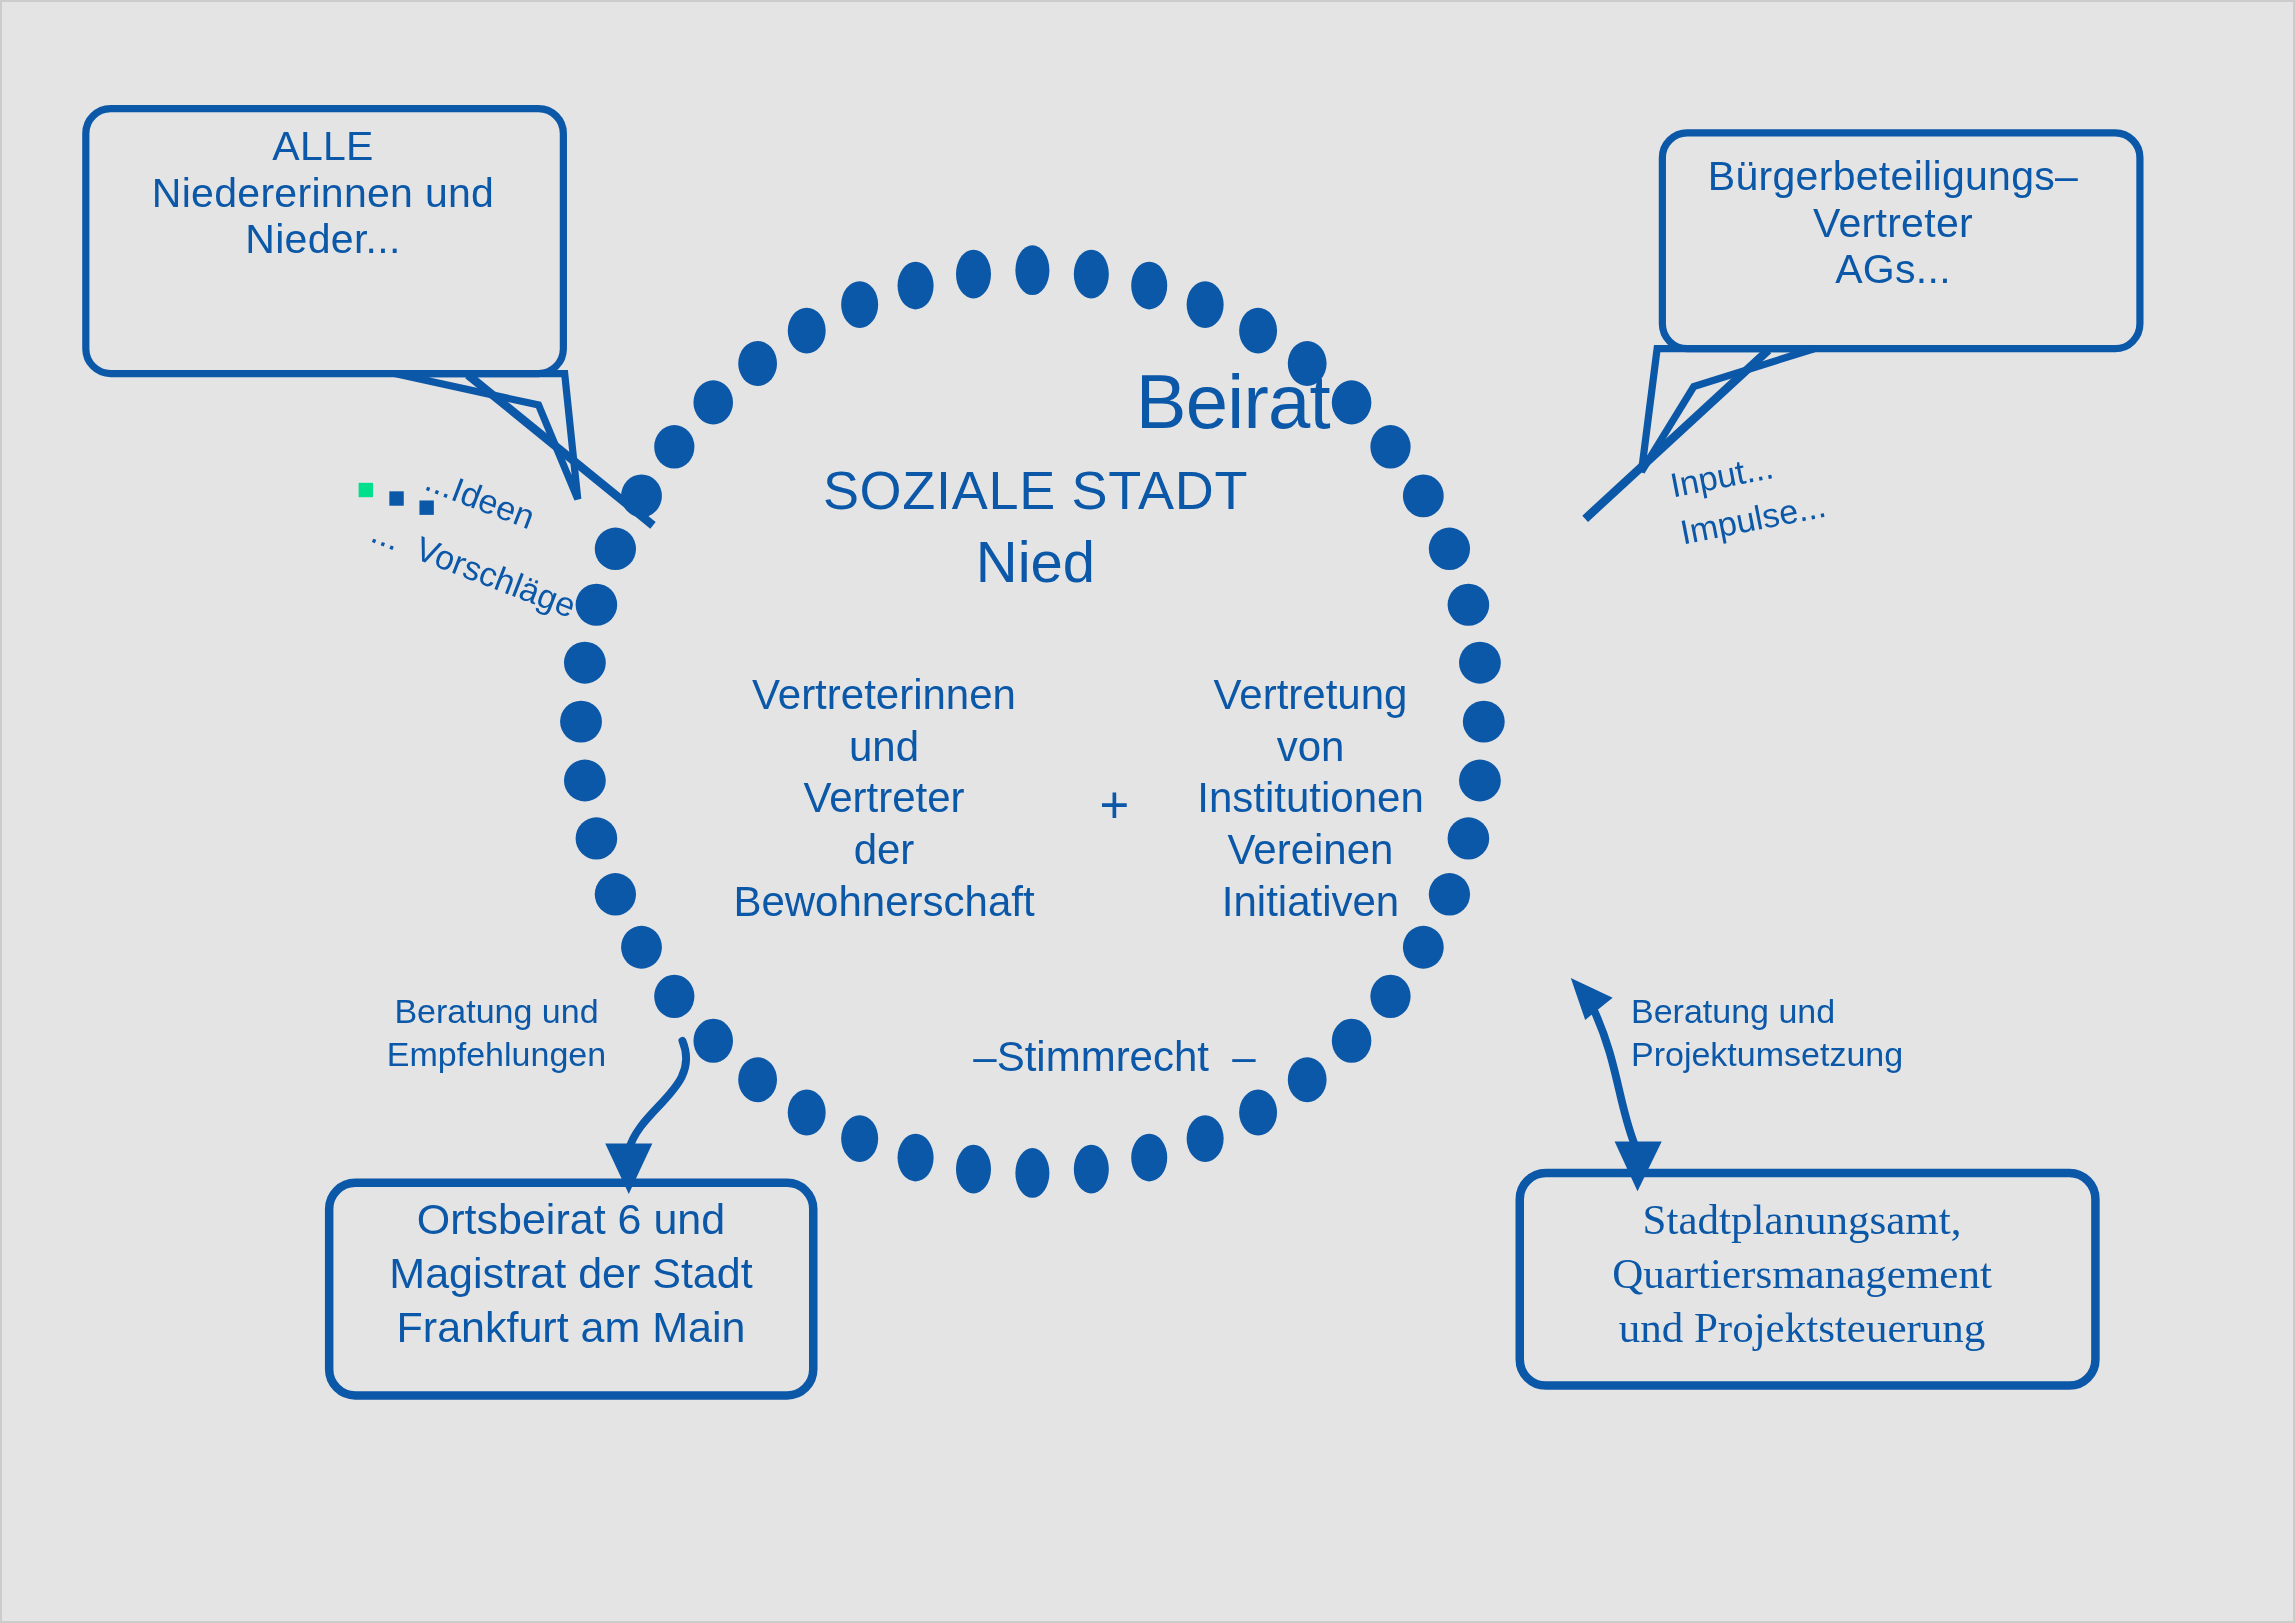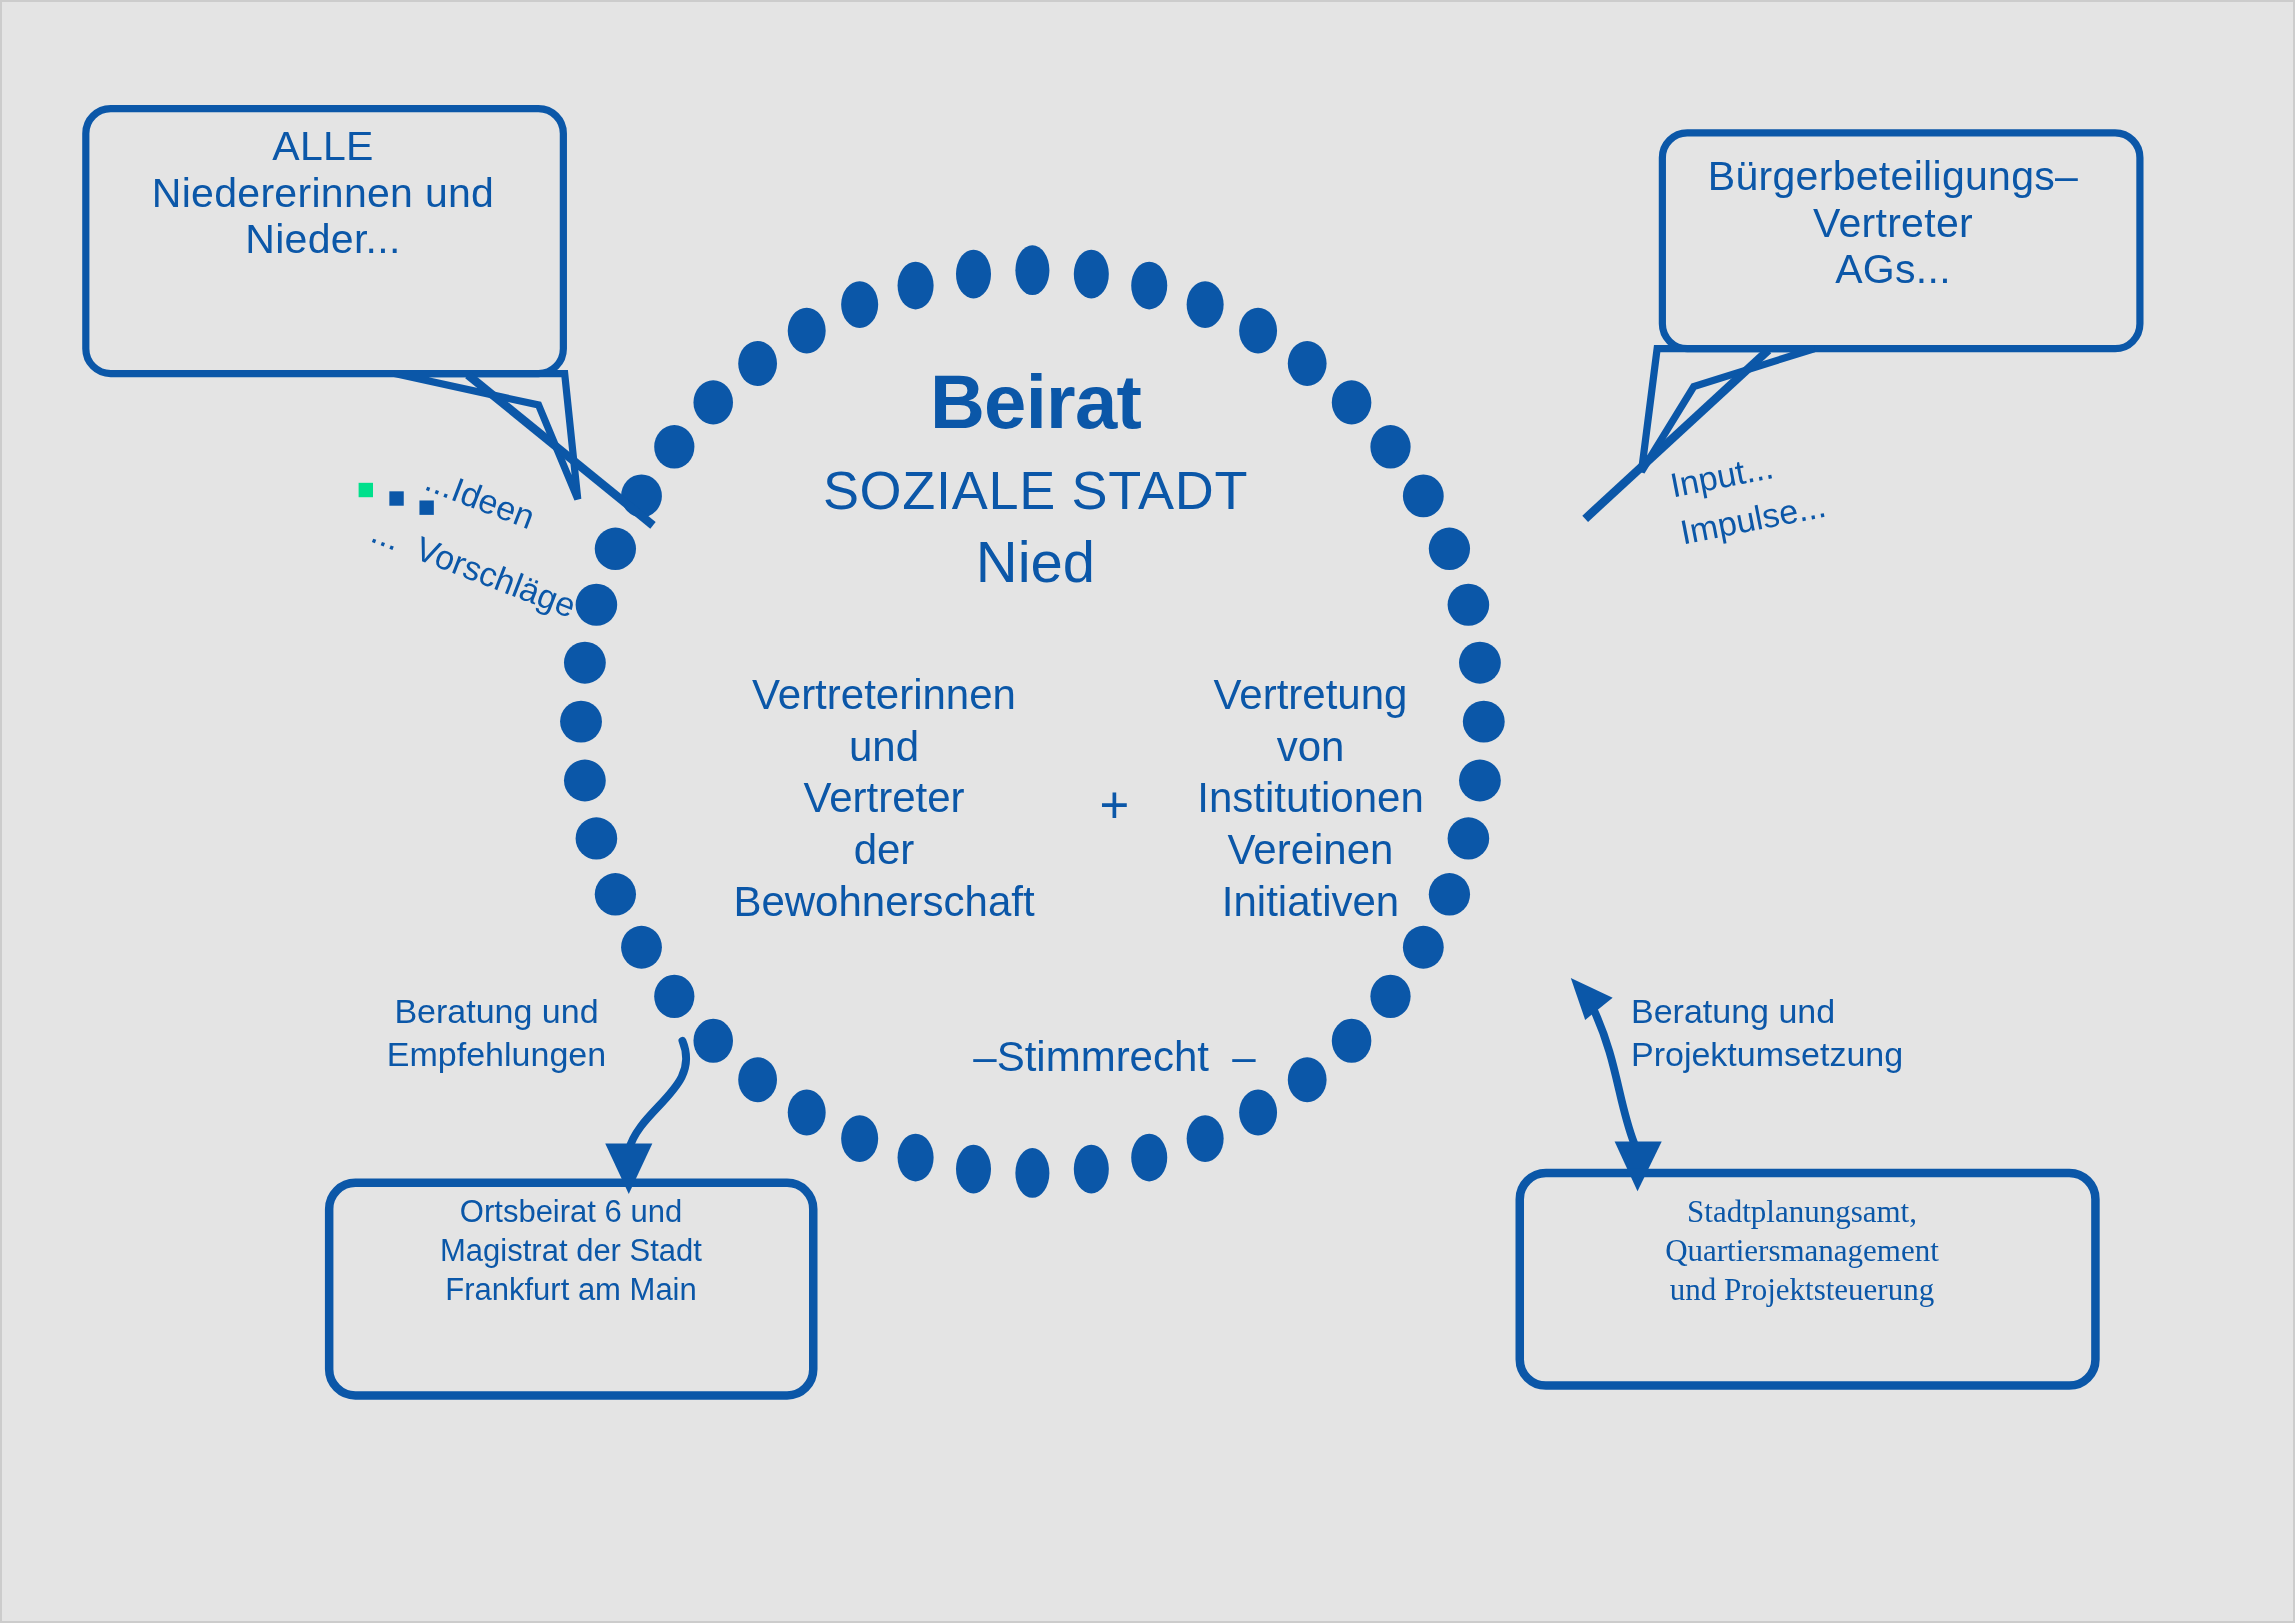--- a/index.html
+++ b/index.html
@@ -36,22 +36,23 @@
     font-size:41px;
     letter-spacing:0.3px;
   }
   #bubble-tl-text{ left:92px; top:121px; width:458px; }
   #bubble-tr-text{ left:1662px; top:151px; width:458px; }
 
   
   #center-title{
     left:739px; top:357px; width:589px;
     font-size:76px;
-    font-weight:bold;
+    font-weight:normal;
     letter-spacing:-0.7px;
+    text-align:right;
   }
   #center-sub1{
     left:739px; top:458px; width:589px;
     font-size:54px;
     letter-spacing:0.7px;
   }
   #center-sub2{
     left:739px; top:527px; width:589px;
     font-size:58px;
   }
@@ -109,21 +110,21 @@
   }
   #label-right-arrow{
     left:1629px; top:988px; width:334px;
     font-size:34px;
     line-height:1.27;
     text-align:left;
   }
 
   
   .boxtext{
-    font-size:31px;
+    font-size:43px;
     line-height:1.25;
   }
   #box-bl-text{ left:327px; top:1191px; width:484px; }
   #box-br-text{ left:1512px; top:1191px; width:576px;font-family:Liberation Serif, serif; }
 </style>
 </head>
 <body>
 
 <div id="canvas">
 

